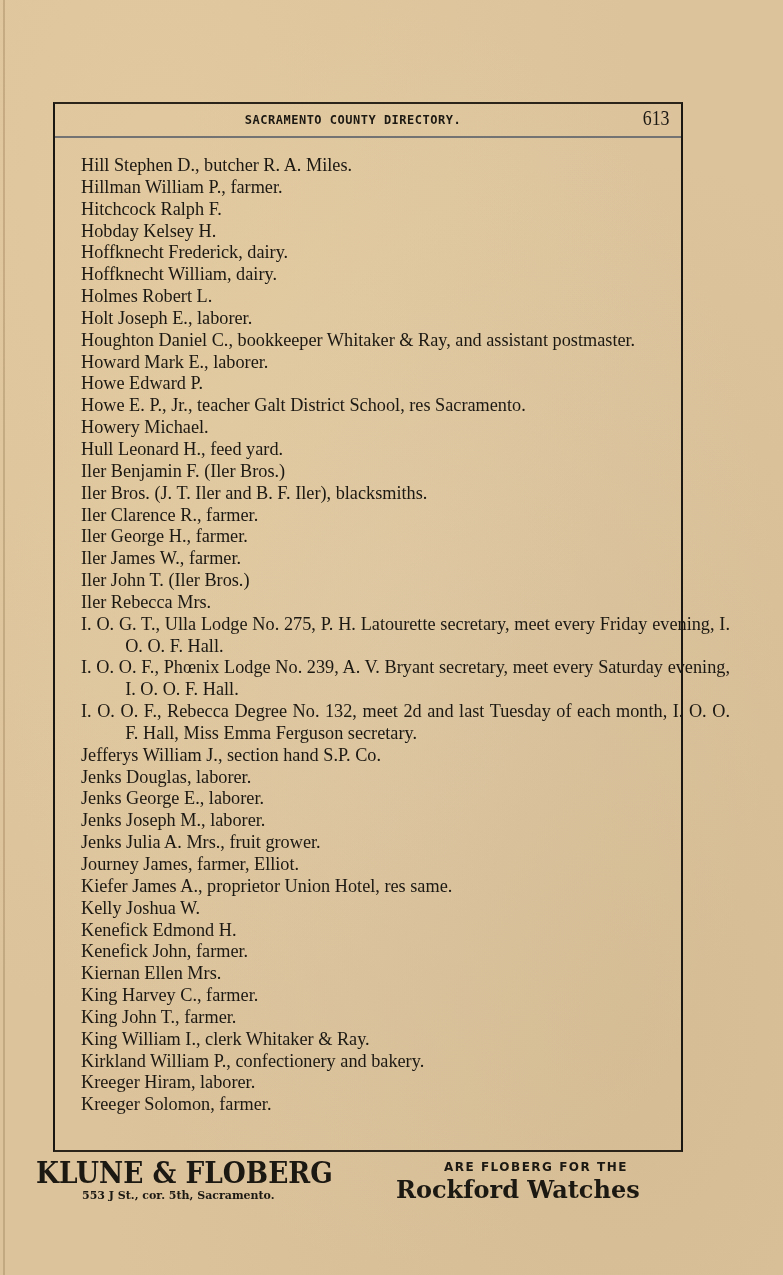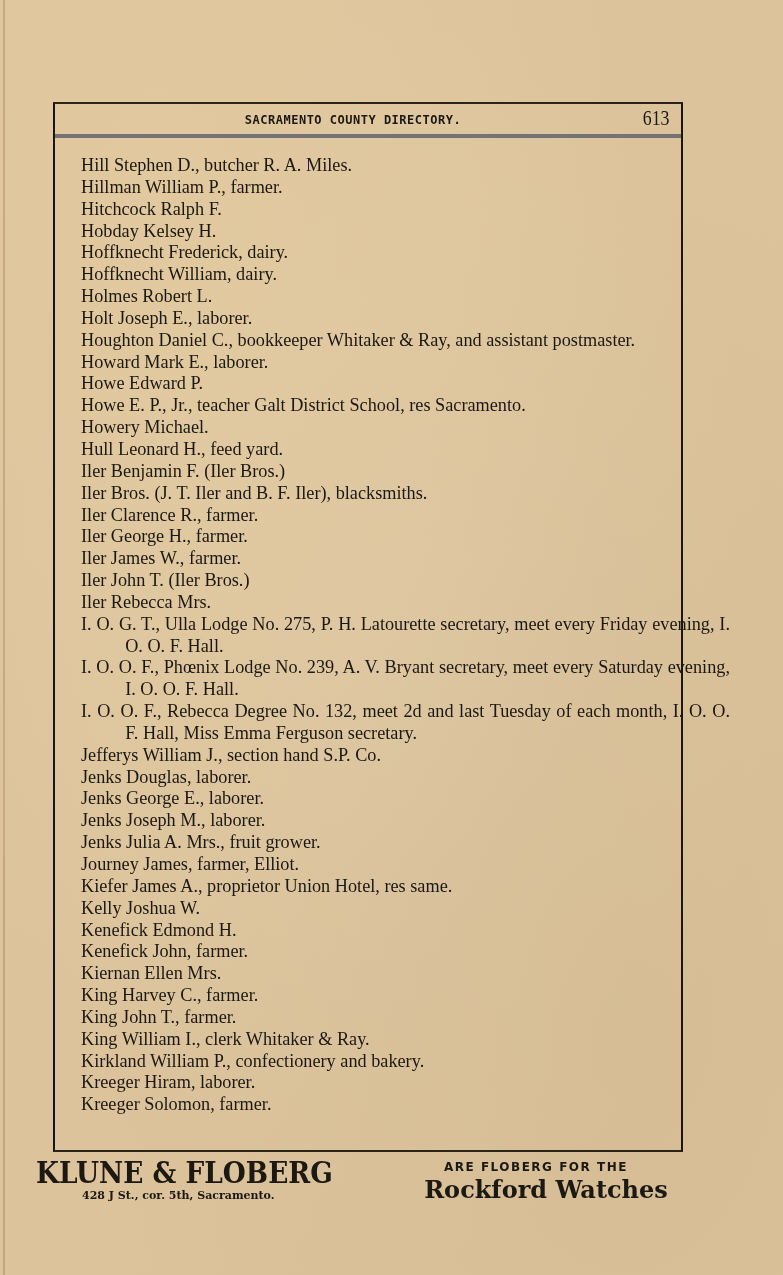--- a/index.html
+++ b/index.html
@@ -38,21 +38,21 @@
       border-top: 2px solid #2a241a;
       border-bottom: 2px solid #2a241a;
       box-sizing: border-box;
     }
     .running-head {
       position: absolute;
       left: 55px;
       top: 104px;
       width: 626px;
       height: 34px;
-      border-bottom: 4px solid #737373;
+      border-bottom: 2px solid #737373;
       box-sizing: border-box;
     }
     .running-title {
       position: absolute;
       left: 0;
       right: 0;
       top: 9px;
       text-align: center;
       font-family: "DejaVu Sans Mono", "Liberation Mono", monospace;
       font-size: 12px;
@@ -131,21 +131,20 @@
       white-space: nowrap;
     }
     .ad-brand {
       font-family: "DejaVu Serif", "Liberation Serif", serif;
       font-size: 24px;
       font-weight: bold;
       line-height: 30px;
       white-space: nowrap;
       transform: scaleX(1.0);
       transform-origin: left center;
-      text-align: center;
     }
   </style>
 </head>
 <body>
 
 <div class="page-edge"></div>
 
 <div class="frame"></div>
 
 <div class="running-head">
@@ -192,19 +191,19 @@
   <li class="entry">King Harvey C., farmer.</li>
   <li class="entry">King John T., farmer.</li>
   <li class="entry">King William I., clerk Whitaker &amp; Ray.</li>
   <li class="entry">Kirkland William P., confectionery and bakery.</li>
   <li class="entry">Kreeger Hiram, laborer.</li>
   <li class="entry">Kreeger Solomon, farmer.</li>
 </ul>
 
 <div class="ad-left">
   <div class="ad-firm">KLUNE &amp; FLOBERG</div>
-  <div class="ad-address">428 J St., cor. 5th, Sacramento.</div>
+  <div class="ad-address">553 J St., cor. 5th, Sacramento.</div>
 </div>
 
 <div class="ad-right">
   <div class="ad-agents">ARE FLOBERG FOR THE</div>
   <div class="ad-brand">Rockford Watches</div>
 </div>
 
 </body></html>

